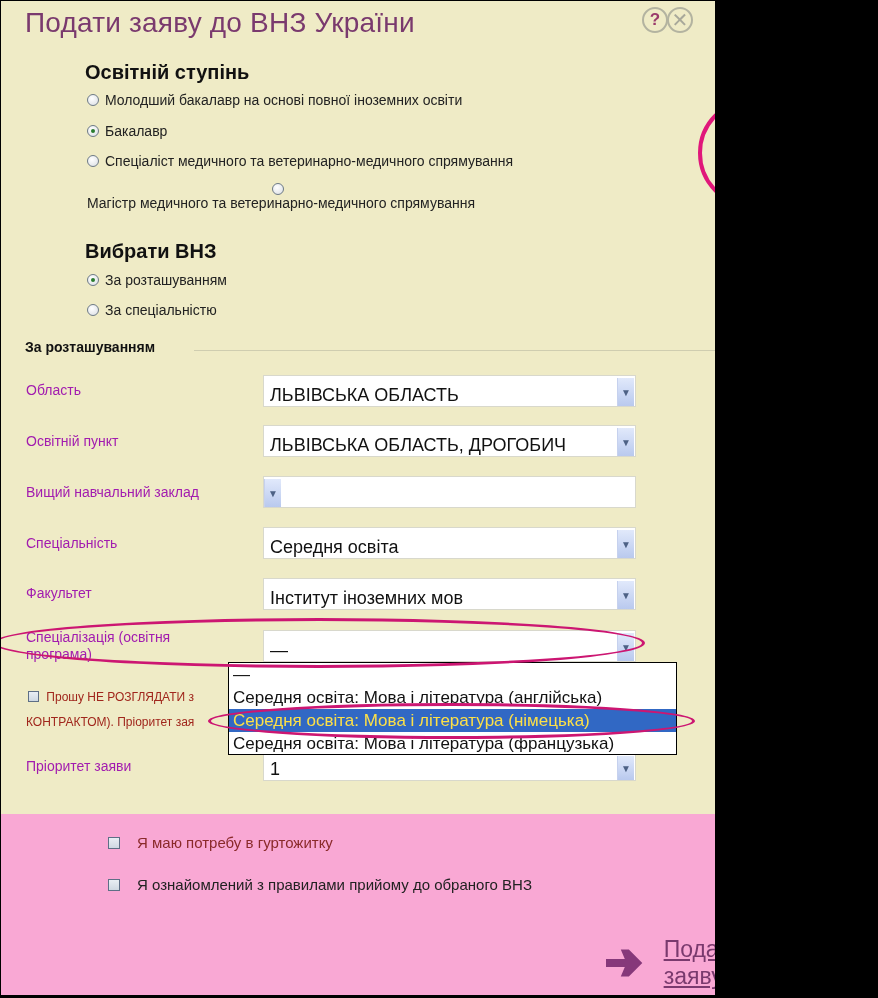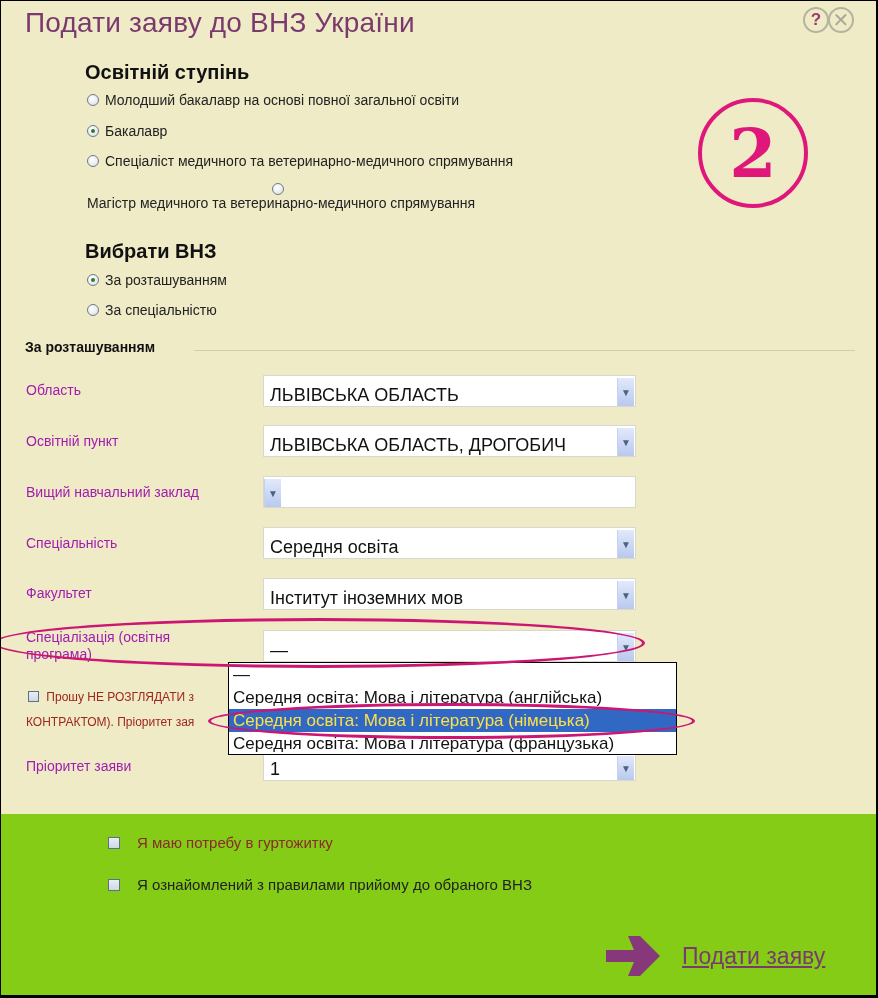--- a/index.html
+++ b/index.html
@@ -3,21 +3,21 @@
 <meta charset="utf-8">
 <style>
   html, body { margin: 0; padding: 0; }
   body {
     width: 878px; height: 998px; overflow: hidden;
     background: #000;
     font-family: "Liberation Sans", "DejaVu Sans", sans-serif;
     position: relative;
   }
   .window {
-    position: absolute; left: 1px; top: 1px; width: 875px; height: 994px;
+    position: absolute; left: 1px; top: 1px; width: 714px; height: 994px;
     background: #efebc6;
     overflow: hidden;
   }
   .title {
     position: absolute; left: 24px; top: 6px;
     font-size: 28px; color: #7a3a6e; letter-spacing: 0.2px;
   }
   .top-icons { position: absolute; right: 22px; top: 6px; display: flex; }
   .circ-btn {
     width: 26px; height: 26px; border: 2px solid #b3b3a0; border-radius: 50%;
@@ -85,21 +85,21 @@
   }
   .dropdown-list .opt.selected { background: #3168c4; color: #fde047; }
 
   .red-text { position: absolute; left: 27px; font-size: 12px; color: #a0261c; white-space: nowrap; }
   .cb {
     display: inline-block; width: 11px; height: 11px; border: 1px solid #5e6f86;
     background: linear-gradient(#e9eef4, #cfd8e2); box-sizing: border-box; vertical-align: -1px;
   }
 
   .pink-panel {
-    position: absolute; left: 0; top: 813px; width: 875px; height: 181px; background: #84cc16;
+    position: absolute; left: 0; top: 813px; width: 875px; height: 181px; background: #f9a8d4;
   }
   .pink-row { position: absolute; left: 107px; display: flex; align-items: center; font-size: 15px; }
   .pink-row .cb { width: 12px; height: 12px; margin-right: 17px; }
 
   .submit {
     position: absolute; left: 605px; top: 935px; display: flex; align-items: center;
   }
   .submit-link {
     font-size: 23px; color: #7a3a6e; text-decoration: underline; margin-left: 20px;
   }
@@ -118,21 +118,21 @@
   <div class="top-icons">
     <div class="circ-btn">?</div>
     <div class="circ-btn close">✕</div>
   </div>
 
   <div class="step-badge">2</div>
 
   <div class="section-h" style="left:84px; top:60px;">Освітній ступінь</div>
   <div class="radio-row" style="top:91px;">
     <span class="radio"></span>
-    <span>Молодший бакалавр на основі повної загальної освіти</span>
+    <span>Молодший бакалавр на основі повної іноземних освіти</span>
   </div>
   <div class="radio-row" style="top:122px;">
     <span class="radio checked"></span>
     <span>Бакалавр</span>
   </div>
   <div class="radio-row" style="top:152px;">
     <span class="radio"></span>
     <span>Спеціаліст медичного та ветеринарно-медичного спрямування</span>
   </div>
   <div class="radio-row" style="top:182px;flex-direction:column;">

